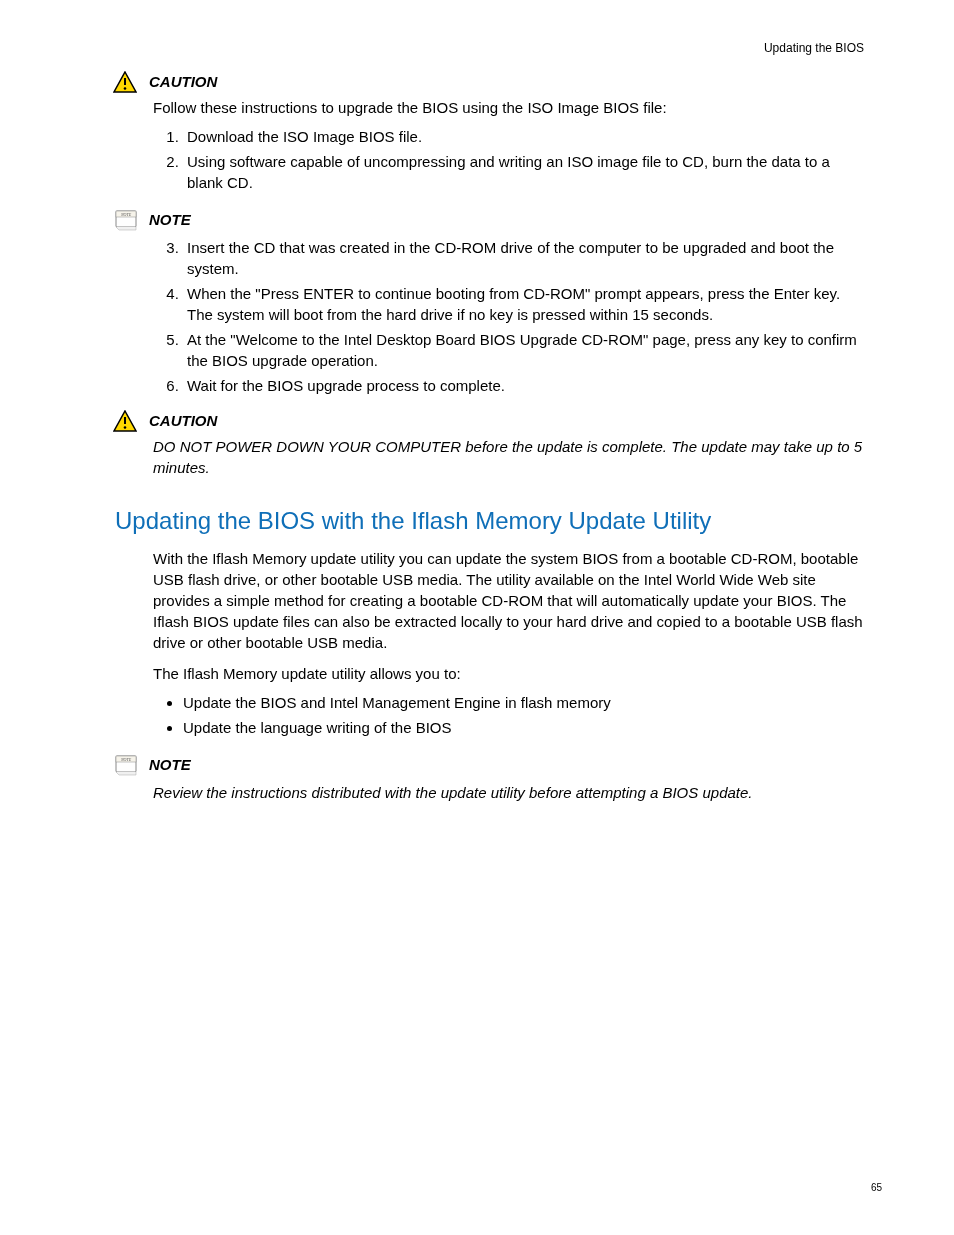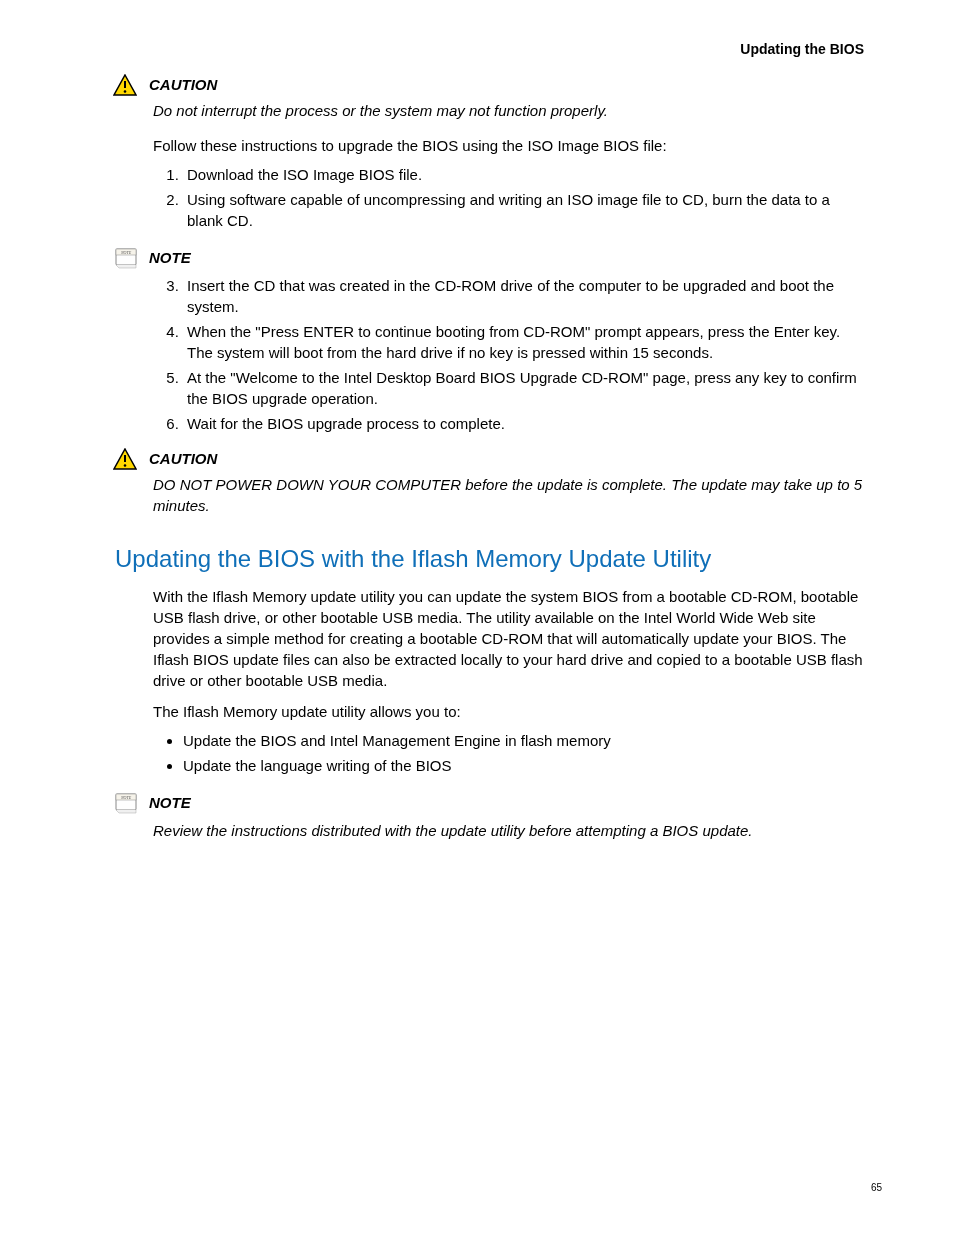--- a/index.html
+++ b/index.html
@@ -13,22 +13,22 @@
   }
   .page {
     width: 954px;
     height: 1235px;
     position: relative;
     box-sizing: border-box;
     padding: 40px 90px 40px 115px;
   }
   .header-text {
     text-align: right;
-    font-weight: bold;
-    font-size: 14px;
+    font-weight: normal;
+    font-size: 12px;
   }
   .callout {
     display: flex;
     align-items: center;
     margin-top: 14px;
     margin-bottom: 4px;
     margin-left: -2px;
     font-style: italic;
   }
   .callout .icon-wrap {
@@ -101,21 +101,20 @@
   <div class="callout">
     <span class="icon-wrap">
       <svg width="24" height="22" viewBox="0 0 24 22">
         <polygon points="12,1 23,21 1,21" fill="#FFD800" stroke="#000" stroke-width="1.5"></polygon>
         <line x1="12" y1="7" x2="12" y2="14" stroke="#000" stroke-width="2"></line>
         <circle cx="12" cy="17.5" r="1.3" fill="#000"></circle>
       </svg>
     </span>
     <span class="callout-title">CAUTION</span>
   </div>
-  <div class="callout-body">Do not interrupt the process or the system may not function properly.</div>
 
   <div class="paragraph">Follow these instructions to upgrade the BIOS using the ISO Image BIOS file:</div>
 
   <ol class="ol" start="1">
     <li>Download the ISO Image BIOS file.</li>
     <li>Using software capable of uncompressing and writing an ISO image file to CD, burn the data to a blank CD.</li>
   </ol>
 
   <div class="callout">
     <span class="icon-wrap">

